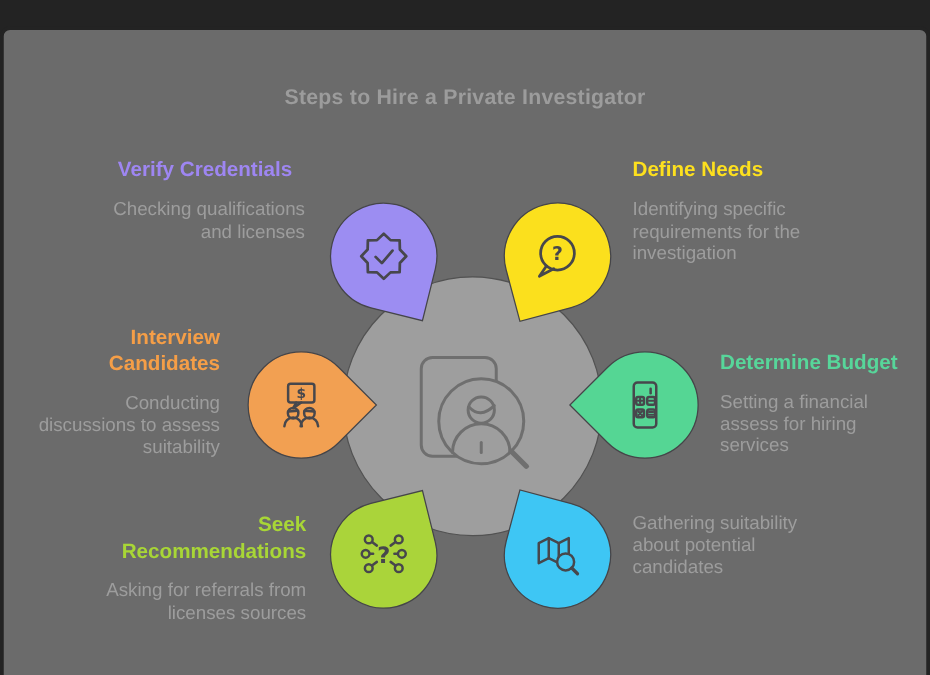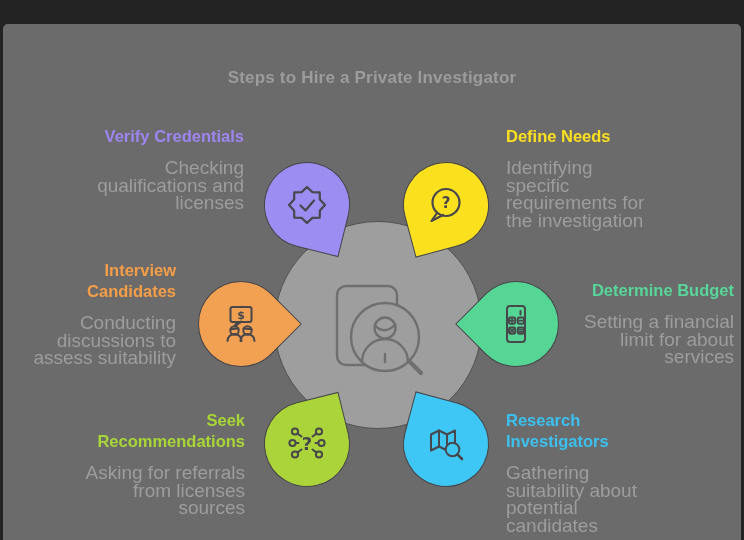--- a/index.html
+++ b/index.html
@@ -29,29 +29,29 @@
   .pin-interview{left:195px;top:257px;background:#f2a052;transform:rotate(-45deg);}
   .pin-interview .pin-inner{transform:rotate(45deg);}
   .pin-budget   {left:470px;top:257px;background:#55d694;transform:rotate(135deg);}
   .pin-budget   .pin-inner{transform:rotate(-135deg);}
   .pin-seek     {left:261px;top:377px;background:#aad43a;transform:rotate(-104deg);}
   .pin-seek     .pin-inner{transform:rotate(104deg);}
   .pin-research {left:400px;top:377px;background:#3ec6f4;transform:rotate(-165deg);}
   .pin-research .pin-inner{transform:rotate(165deg);}
   .block{position:absolute;z-index:3;}
   .block h3{margin:0 0 12px;font-size:16.5px;line-height:21px;font-weight:bold;}
-  .block p{margin:0;font-size:19px;line-height:17.5px;color:#9d9d9d;}
+  .block p{margin:0;font-size:15px;line-height:17.5px;color:#9d9d9d;}
   .align-right{text-align:right;}
   .b-verify   {left:81px; top:102px;width:160px;}
-  .b-verify h3{color:#9e86f2;}
+  .b-verify h3{color:#9e86f2;text-align:center;}
   .b-define   {left:503px;top:102px;width:145px;}
   .b-define h3{color:#fde01e;}
   .b-interview{left:23px; top:236px;width:150px;}
   .b-interview h3{color:#f59e47;}
-  .b-budget   {left:573px;top:256px;width:158px;text-align:right;}
+  .b-budget   {left:573px;top:256px;width:158px;}
   .b-budget h3{color:#57d69a;}
   .b-seek     {left:77px; top:386px;width:165px;}
   .b-seek h3{color:#a8d636;text-align:right;}
   .b-research {left:503px;top:386px;width:145px;}
   .b-research h3{color:#3bc1f0;}
   svg{display:block;}
   .glyph{font-family:"DejaVu Sans", sans-serif;font-weight:bold;fill:#47474c;}
 </style>
 </head>
 <body>
@@ -182,26 +182,25 @@
     <p>Identifying specific requirements for the investigation</p>
   </div>
 
   <div class="block b-interview align-right">
     <h3>Interview Candidates</h3>
     <p>Conducting discussions to assess suitability</p>
   </div>
 
   <div class="block b-budget">
     <h3>Determine Budget</h3>
-    <p>Setting a financial limit for about services</p>
+    <p>Setting a financial assess for hiring services</p>
   </div>
 
   <div class="block b-seek align-right">
     <h3>Seek Recommendations</h3>
     <p>Asking for referrals from licenses sources</p>
   </div>
 
   <div class="block b-research">
-    <h3>Research Investigators</h3>
     <p>Gathering suitability about potential candidates</p>
   </div>
 
 </div>
 
 </body></html>

